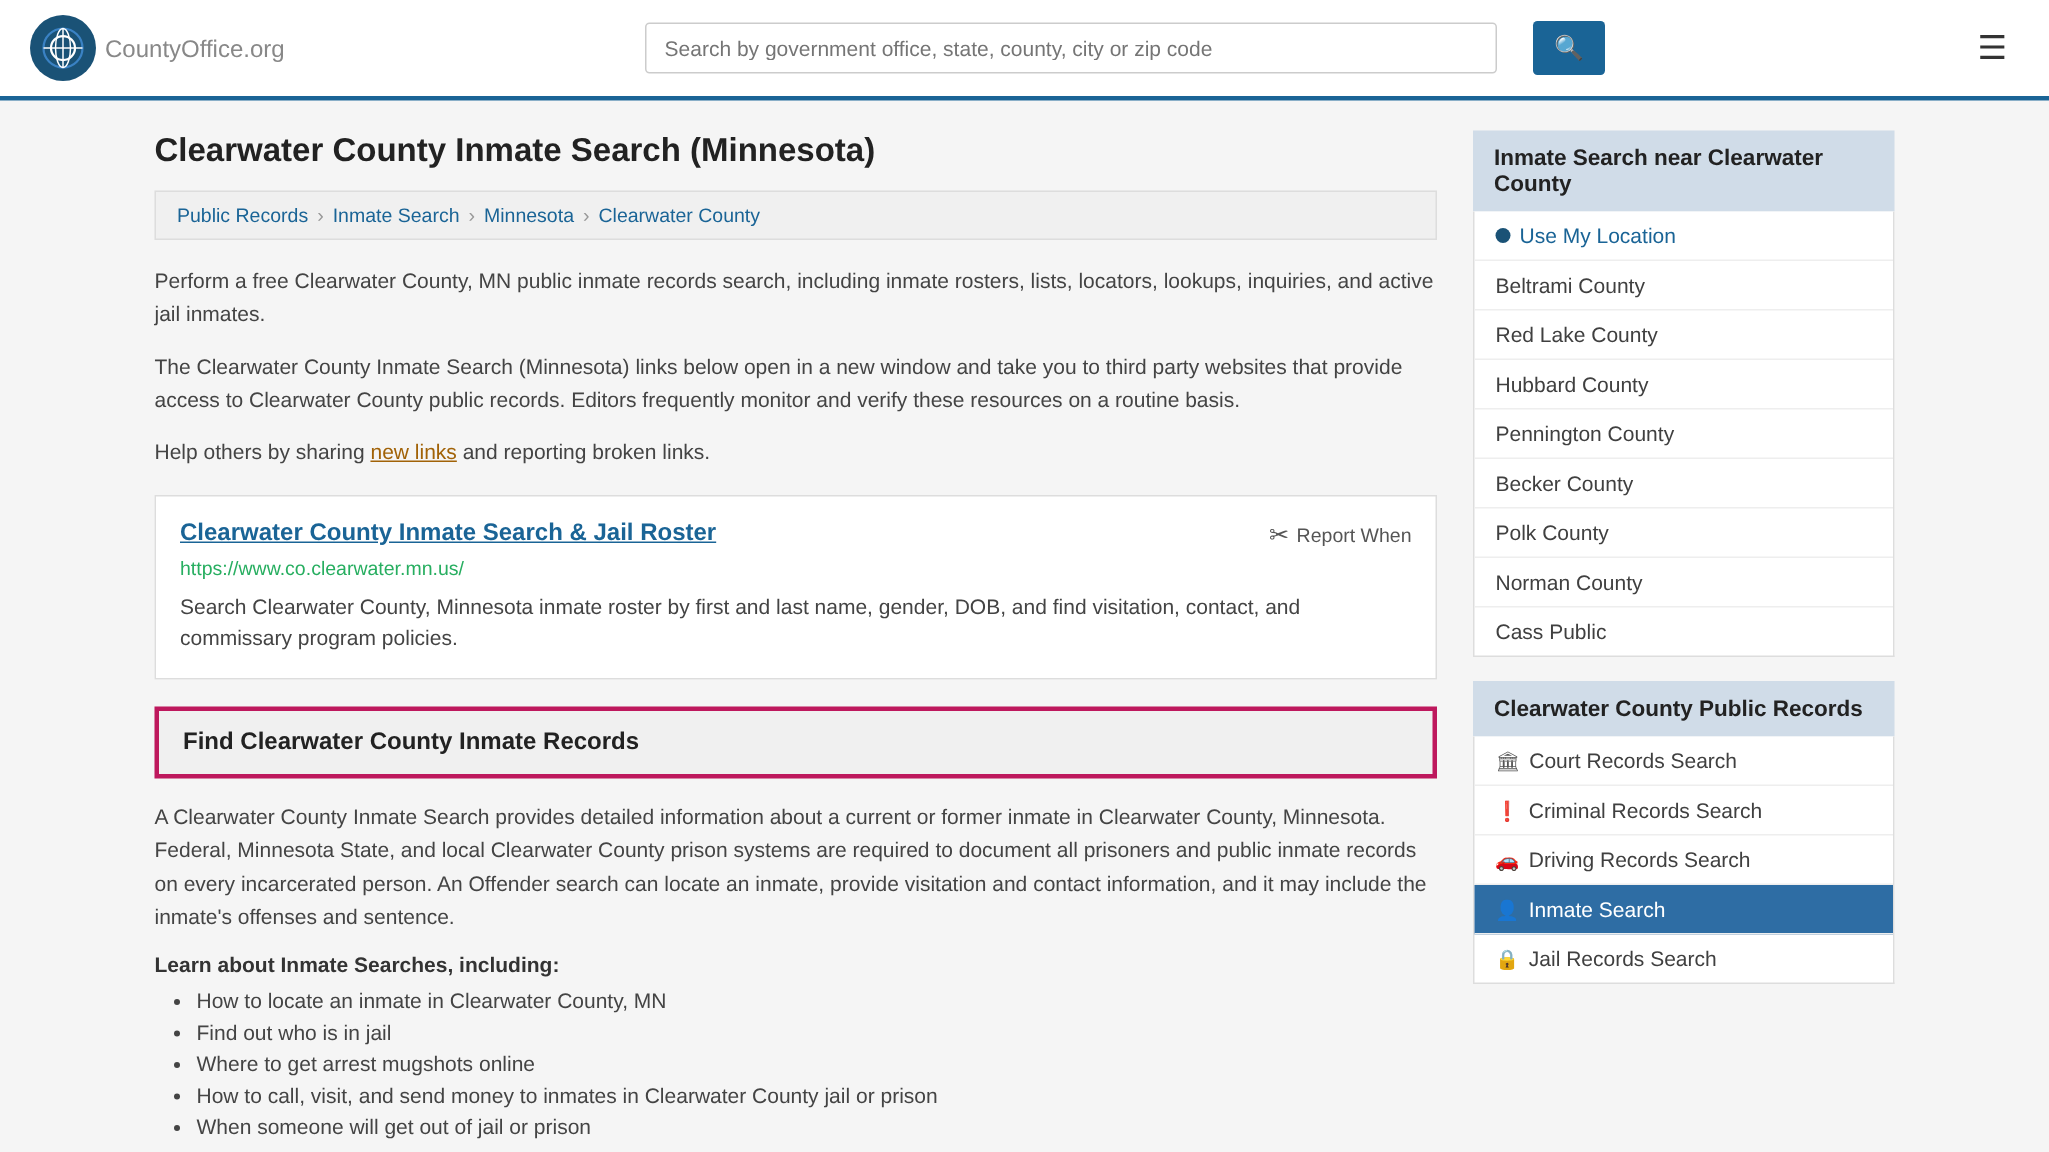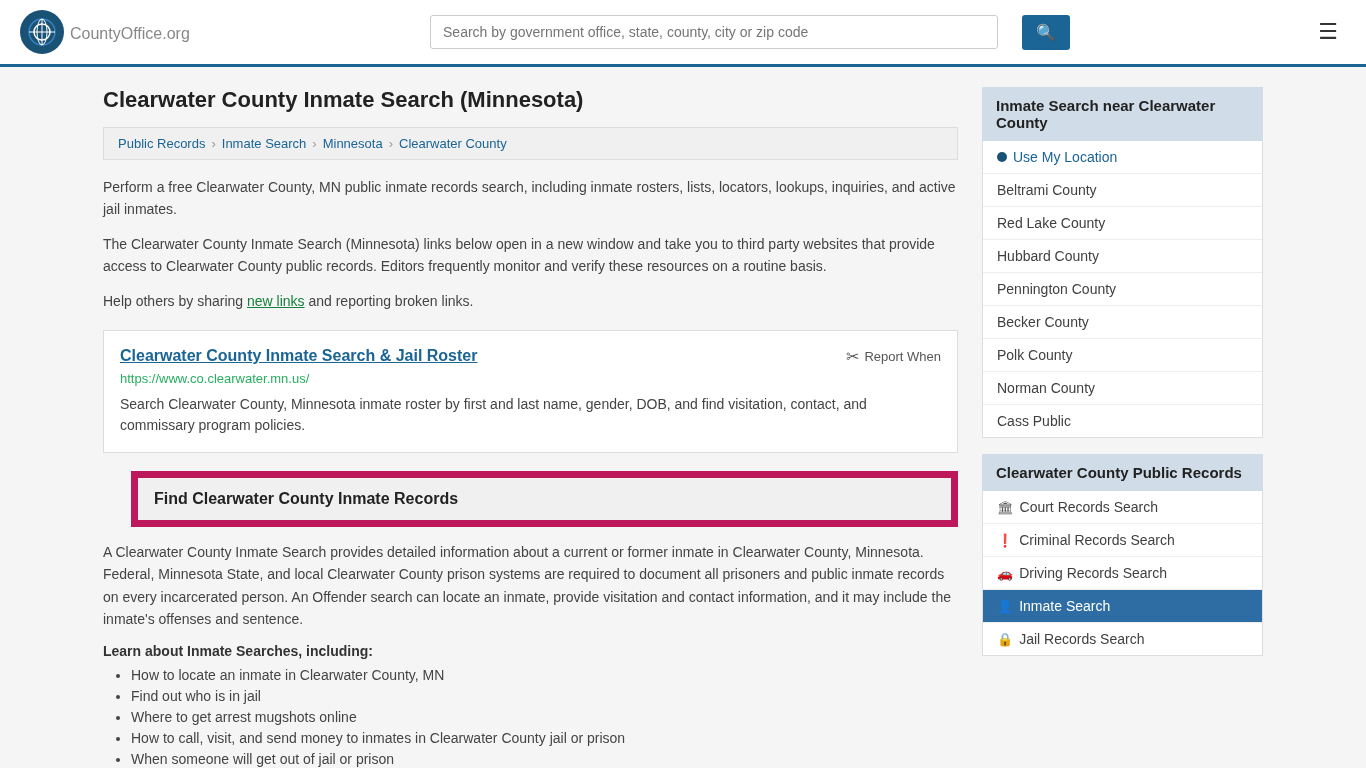--- a/index.html
+++ b/index.html
@@ -112,21 +112,21 @@
     #breadcrumb a { color: #1a6496; text-decoration: none; }
     .breadcrumb-sep { color: #999; }
 
     
     .desc-para {
       margin-bottom: 12px;
       line-height: 1.6;
       font-size: 14px;
       color: #444;
     }
-    .desc-para a { color: #15803d; }
+    .desc-para a { color: #a16207; }
 
     
     #link-card {
       border: 1px solid #ddd;
       padding: 16px;
       margin: 18px 0;
       background: #fff;
     }
     #link-card-title {
       font-size: 16px;
@@ -160,24 +160,23 @@
     }
     #link-card-desc {
       font-size: 14px;
       color: #444;
       line-height: 1.5;
     }
 
     
     #find-section {
       background: #f0f0f0;
-      border: 7px solid #be185d;
+      border: 3px solid #be185d;
       padding: 12px 16px;
       margin-bottom: 14px;
-      margin-left: 28px;
     }
     #find-section h2 {
       font-size: 16px;
       font-weight: bold;
       color: #222;
     }
 
     .body-text {
       margin-bottom: 12px;
       line-height: 1.6;

